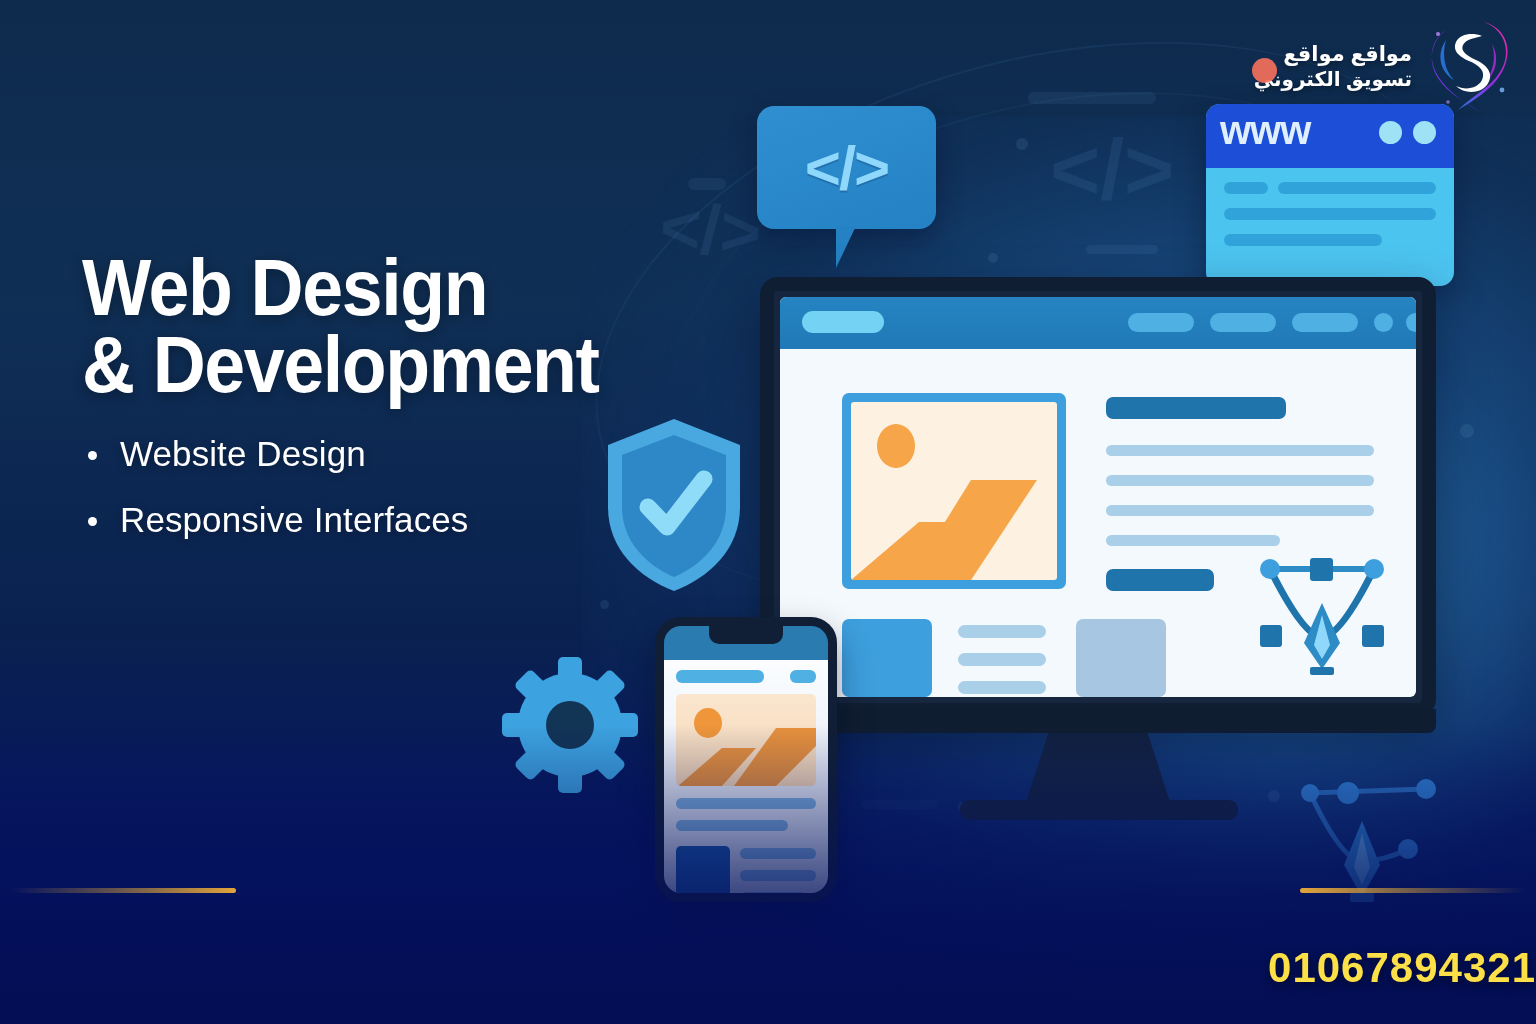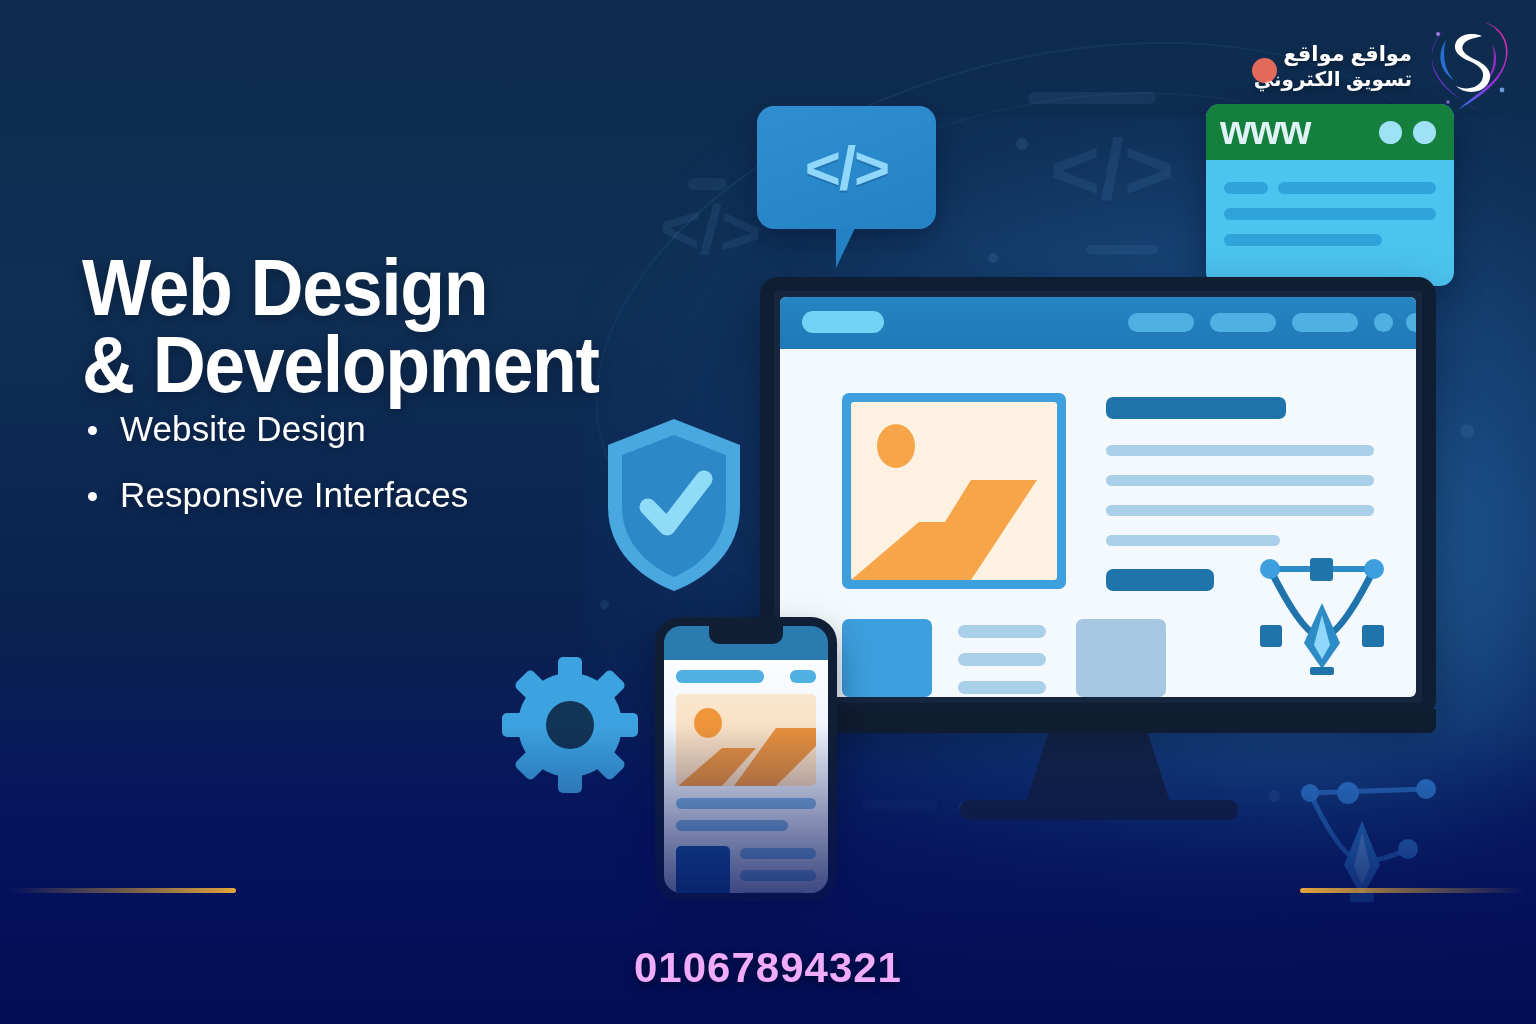--- a/index.html
+++ b/index.html
@@ -36,21 +36,21 @@
   .deco-dot{position:absolute;background:rgba(150,205,250,.10);border-radius:50%;}
 
   
   .headline{position:absolute;left:82px;top:196px;width:700px;
     color:#fff;font-size:79px;line-height:.98;font-weight:700;
     letter-spacing:-1.5px;
     transform:scaleX(.93);transform-origin:left center;
     text-shadow:0 3px 14px rgba(0,0,0,.35);}
   .headline .l2{display:block;}
 
-  .bullets{position:absolute;left:76px;top:411px;width:640px;list-style:none;margin:0;padding:0;}
+  .bullets{position:absolute;left:76px;top:436px;width:640px;list-style:none;margin:0;padding:0;}
   .bullets li{position:relative;color:#fff;font-size:35px;line-height:1.0;
     padding-left:44px;margin-bottom:31px;font-weight:400;letter-spacing:.1px;
     text-shadow:0 2px 9px rgba(0,0,0,.38);}
   .bullets li::before{content:"";position:absolute;left:12px;top:15px;
     width:9px;height:9px;border-radius:50%;background:#fff;}
 
   
   .logo{position:absolute;right:22px;top:14px;display:flex;align-items:center;gap:10px;}
   .logo-mark{position:relative;width:92px;height:104px;}
   .logo-txt{text-align:right;direction:rtl;color:#fff;font-weight:700;
@@ -68,21 +68,21 @@
     border-left:20px solid #2482c4;border-right:13px solid transparent;
     border-bottom:42px solid transparent;}
   .bubble-glyph{position:absolute;inset:0;display:flex;align-items:center;justify-content:center;
     color:#8fd8fb;font-size:62px;font-weight:700;letter-spacing:-2px;
     text-shadow:0 2px 0 rgba(20,70,120,.35);}
 
   
   .wwwcard{position:absolute;left:1206px;top:104px;width:248px;height:182px;
     background:#4cc4f0;border-radius:14px;overflow:hidden;
     box-shadow:0 12px 30px rgba(0,10,40,.4);}
-  .wwwcard .bar{height:56px;background:#15803d;position:relative;}
+  .wwwcard .bar{height:64px;background:#1d4ed8;position:relative;}
   .wwwcard .www{position:absolute;left:14px;top:4px;color:#eaf8ff;font-size:40px;
     font-weight:700;letter-spacing:-1px;opacity:.95;}
   .wwwcard .c1,.wwwcard .c2{position:absolute;top:17px;width:23px;height:23px;border-radius:50%;
     background:#9fe2f6;}
   .wwwcard .c1{right:52px;}
   .wwwcard .c2{right:18px;}
   .wwwcard .ln{position:absolute;height:12px;border-radius:6px;background:#2c9fd6;opacity:.85;}
   .wwwcard .tail{position:absolute;right:14px;bottom:-16px;width:40px;height:22px;
     background:#4cc4f0;border-bottom-left-radius:18px;border-bottom-right-radius:10px;}
 
@@ -146,22 +146,22 @@
   
   .arabic{position:absolute;left:0;right:0;top:838px;text-align:center;
     direction:rtl;color:#fff;font-size:73px;font-weight:700;line-height:1;
     letter-spacing:-.5px;
     text-shadow:0 4px 16px rgba(0,0,0,.55),0 0 3px rgba(0,0,0,.3);}
   .rule{position:absolute;height:5px;top:888px;border-radius:3px;}
   .rule-l{left:10px;width:226px;
     background:linear-gradient(90deg,rgba(212,160,60,0) 0%,rgba(214,160,58,.55) 55%,#e2a43c 100%);}
   .rule-r{right:10px;width:226px;
     background:linear-gradient(270deg,rgba(212,160,60,0) 0%,rgba(214,160,58,.55) 55%,#e2a43c 100%);}
-  .phone-num{position:absolute;left:0;right:0;top:944px;text-align:center;
-    color:#f0abfc;font-size:42px;font-weight:700;letter-spacing:1px;
+  .phone-num{position:absolute;left:0;right:0;top:944px;text-align:right;
+    color:#fde047;font-size:42px;font-weight:700;letter-spacing:1px;
     text-shadow:0 3px 10px rgba(0,0,0,.5);}
 </style>
 </head>
 <body>
 
 <div class="stage">
 
   <div class="bg-base"></div>
   <div class="bg-glow"></div>
   <div class="bg-glow2"></div>

